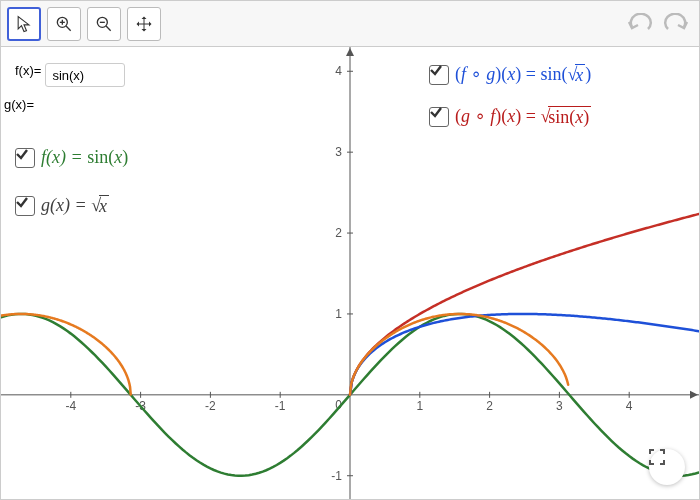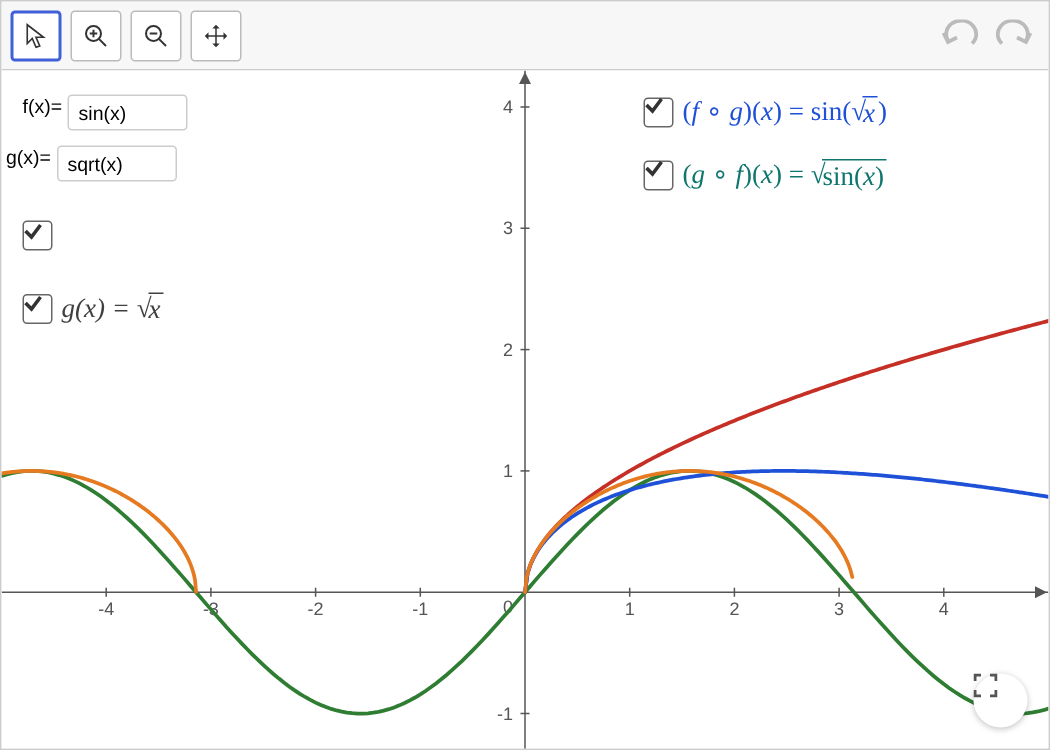--- a/index.html
+++ b/index.html
@@ -116,29 +116,29 @@
         <path d="M0.00 268.63 L0.65 268.52 L1.30 268.41 L1.95 268.31 L2.59 268.22 L3.24 268.13 L3.89 268.04 L4.54 267.95 L5.19 267.87 L5.84 267.79 L6.49 267.71 L7.13 267.64 L7.78 267.57 L8.43 267.51 L9.08 267.45 L9.73 267.39 L10.38 267.34 L11.03 267.29 L11.67 267.24 L12.32 267.20 L12.97 267.16 L13.62 267.12 L14.27 267.09 L14.92 267.06 L15.57 267.03 L16.21 267.01 L16.86 266.99 L17.51 266.97 L18.16 266.96 L18.81 266.95 L19.46 266.95 L20.11 266.95 L20.75 266.95 L21.40 266.95 L22.05 266.96 L22.70 266.98 L23.35 266.99 L24.00 267.01 L24.65 267.03 L25.29 267.06 L25.94 267.09 L26.59 267.12 L27.24 267.16 L27.89 267.20 L28.54 267.24 L29.19 267.29 L29.83 267.34 L30.48 267.40 L31.13 267.45 L31.78 267.52 L32.43 267.58 L33.08 267.65 L33.73 267.72 L34.37 267.80 L35.02 267.88 L35.67 267.96 L36.32 268.04 L36.97 268.13 L37.62 268.23 L38.27 268.32 L38.91 268.42 L39.56 268.53 L40.21 268.64 L40.86 268.75 L41.51 268.86 L42.16 268.98 L42.81 269.10 L43.45 269.23 L44.10 269.36 L44.75 269.49 L45.40 269.62 L46.05 269.76 L46.70 269.91 L47.35 270.05 L48.00 270.20 L48.64 270.36 L49.29 270.52 L49.94 270.68 L50.59 270.84 L51.24 271.01 L51.89 271.19 L52.54 271.36 L53.18 271.54 L53.83 271.73 L54.48 271.91 L55.13 272.11 L55.78 272.30 L56.43 272.50 L57.08 272.70 L57.72 272.91 L58.37 273.12 L59.02 273.33 L59.67 273.55 L60.32 273.77 L60.97 274.00 L61.62 274.23 L62.26 274.46 L62.91 274.70 L63.56 274.94 L64.21 275.19 L64.86 275.43 L65.51 275.69 L66.16 275.95 L66.80 276.21 L67.45 276.47 L68.10 276.74 L68.75 277.02 L69.40 277.29 L70.05 277.57 L70.70 277.86 L71.34 278.15 L71.99 278.45 L72.64 278.74 L73.29 279.05 L73.94 279.35 L74.59 279.67 L75.24 279.98 L75.88 280.30 L76.53 280.63 L77.18 280.96 L77.83 281.29 L78.48 281.63 L79.13 281.97 L79.78 282.32 L80.42 282.67 L81.07 283.03 L81.72 283.39 L82.37 283.76 L83.02 284.13 L83.67 284.51 L84.32 284.89 L84.96 285.28 L85.61 285.67 L86.26 286.07 L86.91 286.47 L87.56 286.88 L88.21 287.29 L88.86 287.71 L89.50 288.13 L90.15 288.56 L90.80 289.00 L91.45 289.44 L92.10 289.89 L92.75 290.34 L93.40 290.80 L94.04 291.27 L94.69 291.74 L95.34 292.22 L95.99 292.70 L96.64 293.19 L97.29 293.69 L97.94 294.20 L98.58 294.71 L99.23 295.23 L99.88 295.76 L100.53 296.29 L101.18 296.83 L101.83 297.39 L102.48 297.94 L103.12 298.51 L103.77 299.09 L104.42 299.67 L105.07 300.27 L105.72 300.87 L106.37 301.49 L107.02 302.11 L107.66 302.75 L108.31 303.40 L108.96 304.05 L109.61 304.72 L110.26 305.41 L110.91 306.10 L111.56 306.81 L112.20 307.53 L112.85 308.27 L113.50 309.03 L114.15 309.80 L114.80 310.58 L115.45 311.39 L116.10 312.22 L116.74 313.07 L117.39 313.94 L118.04 314.83 L118.69 315.75 L119.34 316.71 L119.99 317.69 L120.64 318.70 L121.28 319.76 L121.93 320.85 L122.58 322.00 L123.23 323.20 L123.88 324.46 L124.53 325.79 L125.18 327.21 L125.82 328.74 L126.47 330.40 L127.12 332.24 L127.77 334.33 L128.42 336.81 L129.07 340.04 L129.72 347.62 " stroke="#e67a20" stroke-width="2.5" fill="none" stroke-linecap="round"></path>
         <path d="M349.00 347.84 L350.10 337.70 L351.19 333.50 L352.29 330.28 L353.39 327.57 L354.48 325.18 L355.58 323.02 L356.67 321.04 L357.77 319.20 L358.87 317.47 L359.96 315.84 L361.06 314.30 L362.16 312.82 L363.25 311.41 L364.35 310.06 L365.45 308.75 L366.54 307.50 L367.64 306.29 L368.74 305.11 L369.83 303.97 L370.93 302.87 L372.02 301.80 L373.12 300.76 L374.22 299.75 L375.31 298.76 L376.41 297.80 L377.51 296.86 L378.60 295.95 L379.70 295.06 L380.80 294.18 L381.89 293.33 L382.99 292.50 L384.09 291.69 L385.18 290.90 L386.28 290.12 L387.37 289.37 L388.47 288.63 L389.57 287.90 L390.66 287.19 L391.76 286.50 L392.86 285.82 L393.95 285.16 L395.05 284.51 L396.15 283.88 L397.24 283.26 L398.34 282.65 L399.44 282.06 L400.53 281.48 L401.63 280.91 L402.72 280.36 L403.82 279.82 L404.92 279.29 L406.01 278.77 L407.11 278.27 L408.21 277.78 L409.30 277.30 L410.40 276.83 L411.50 276.38 L412.59 275.93 L413.69 275.50 L414.79 275.08 L415.88 274.67 L416.98 274.27 L418.07 273.88 L419.17 273.51 L420.27 273.14 L421.36 272.79 L422.46 272.45 L423.56 272.11 L424.65 271.79 L425.75 271.48 L426.85 271.18 L427.94 270.89 L429.04 270.61 L430.13 270.34 L431.23 270.09 L432.33 269.84 L433.42 269.60 L434.52 269.37 L435.62 269.16 L436.71 268.95 L437.81 268.75 L438.91 268.57 L440.00 268.39 L441.10 268.23 L442.20 268.07 L443.29 267.93 L444.39 267.79 L445.48 267.67 L446.58 267.55 L447.68 267.45 L448.77 267.35 L449.87 267.27 L450.97 267.19 L452.06 267.13 L453.16 267.07 L454.26 267.03 L455.35 266.99 L456.45 266.97 L457.55 266.95 L458.64 266.95 L459.74 266.95 L460.83 266.97 L461.93 266.99 L463.03 267.03 L464.12 267.07 L465.22 267.13 L466.32 267.19 L467.41 267.27 L468.51 267.35 L469.61 267.45 L470.70 267.55 L471.80 267.67 L472.90 267.79 L473.99 267.93 L475.09 268.07 L476.18 268.23 L477.28 268.39 L478.38 268.57 L479.47 268.75 L480.57 268.95 L481.67 269.16 L482.76 269.37 L483.86 269.60 L484.96 269.84 L486.05 270.09 L487.15 270.34 L488.25 270.61 L489.34 270.89 L490.44 271.18 L491.53 271.48 L492.63 271.79 L493.73 272.11 L494.82 272.45 L495.92 272.79 L497.02 273.14 L498.11 273.51 L499.21 273.89 L500.31 274.27 L501.40 274.67 L502.50 275.08 L503.59 275.50 L504.69 275.93 L505.79 276.38 L506.88 276.83 L507.98 277.30 L509.08 277.78 L510.17 278.27 L511.27 278.77 L512.37 279.29 L513.46 279.82 L514.56 280.36 L515.66 280.91 L516.75 281.48 L517.85 282.06 L518.94 282.65 L520.04 283.26 L521.14 283.88 L522.23 284.51 L523.33 285.16 L524.43 285.82 L525.52 286.50 L526.62 287.19 L527.72 287.90 L528.81 288.63 L529.91 289.37 L531.01 290.12 L532.10 290.90 L533.20 291.69 L534.29 292.50 L535.39 293.33 L536.49 294.19 L537.58 295.06 L538.68 295.95 L539.78 296.86 L540.87 297.80 L541.97 298.76 L543.07 299.75 L544.16 300.76 L545.26 301.80 L546.36 302.87 L547.45 303.98 L548.55 305.11 L549.64 306.29 L550.74 307.50 L551.84 308.76 L552.93 310.06 L554.03 311.41 L555.13 312.82 L556.22 314.30 L557.32 315.85 L558.42 317.48 L559.51 319.20 L560.61 321.04 L561.71 323.02 L562.80 325.18 L563.90 327.57 L564.99 330.28 L566.09 333.50 L567.19 337.70  " stroke="#e67a20" stroke-width="2.5" fill="none" stroke-linecap="round"></path>
       </svg>
 
     <div class="input-row" style="left:14px; top:16px">
       <span>f(x)=</span>
       <input type="text" value="sin(x)" style="">
     </div>
     <div class="input-row" style="left:3px; top:50px">
       <span>g(x)=</span>
-      <input type="text" value="sqrt(x)" style="">
     </div>
 
     <div class="legend-item" style="left:14px; top:100px; color:#2e7d32">
       <div class="chk">
           <svg viewBox="0 0 14 14">
             <path d="M2 7 L6 11 L12 3" stroke="#333" stroke-width="2.4" fill="none"></path>
           </svg>
         </div>
+      <span>f(x) = <span style="font-style:normal">sin(</span>x<span style="font-style:normal">)</span></span>
     </div>
     <div class="legend-item" style="left:14px; top:148px; color:#404040">
       <div class="chk">
           <svg viewBox="0 0 14 14">
             <path d="M2 7 L6 11 L12 3" stroke="#333" stroke-width="2.4" fill="none"></path>
           </svg>
         </div>
       <span>g(x) = <span class="sqrt">
             <span class="sqrt-sym">√</span>
             <span class="sqrt-arg">x</span>
@@ -148,21 +148,21 @@
       <div class="chk">
           <svg viewBox="0 0 14 14">
             <path d="M2 7 L6 11 L12 3" stroke="#333" stroke-width="2.4" fill="none"></path>
           </svg>
         </div>
       <span><span style="font-style:normal">(</span>f <span style="font-style:normal">∘</span> g<span style="font-style:normal">)(</span>x<span style="font-style:normal">) = sin(</span><span class="sqrt">
             <span class="sqrt-sym">√</span>
             <span class="sqrt-arg">x</span>
           </span><span style="font-style:normal">)</span></span>
     </div>
-    <div class="legend-item" style="left:428px; top:58px; color:#0f766e">
+    <div class="legend-item" style="left:428px; top:58px; color:#b91c1c">
       <div class="chk">
           <svg viewBox="0 0 14 14">
             <path d="M2 7 L6 11 L12 3" stroke="#333" stroke-width="2.4" fill="none"></path>
           </svg>
         </div>
       <span><span style="font-style:normal">(</span>g <span style="font-style:normal">∘</span> f<span style="font-style:normal">)(</span>x<span style="font-style:normal">) = </span><span class="sqrt">
             <span class="sqrt-sym">√</span>
             <span class="sqrt-arg"><span style="font-style:normal">sin(</span>x<span style="font-style:normal">)</span></span>
           </span></span>
     </div>

